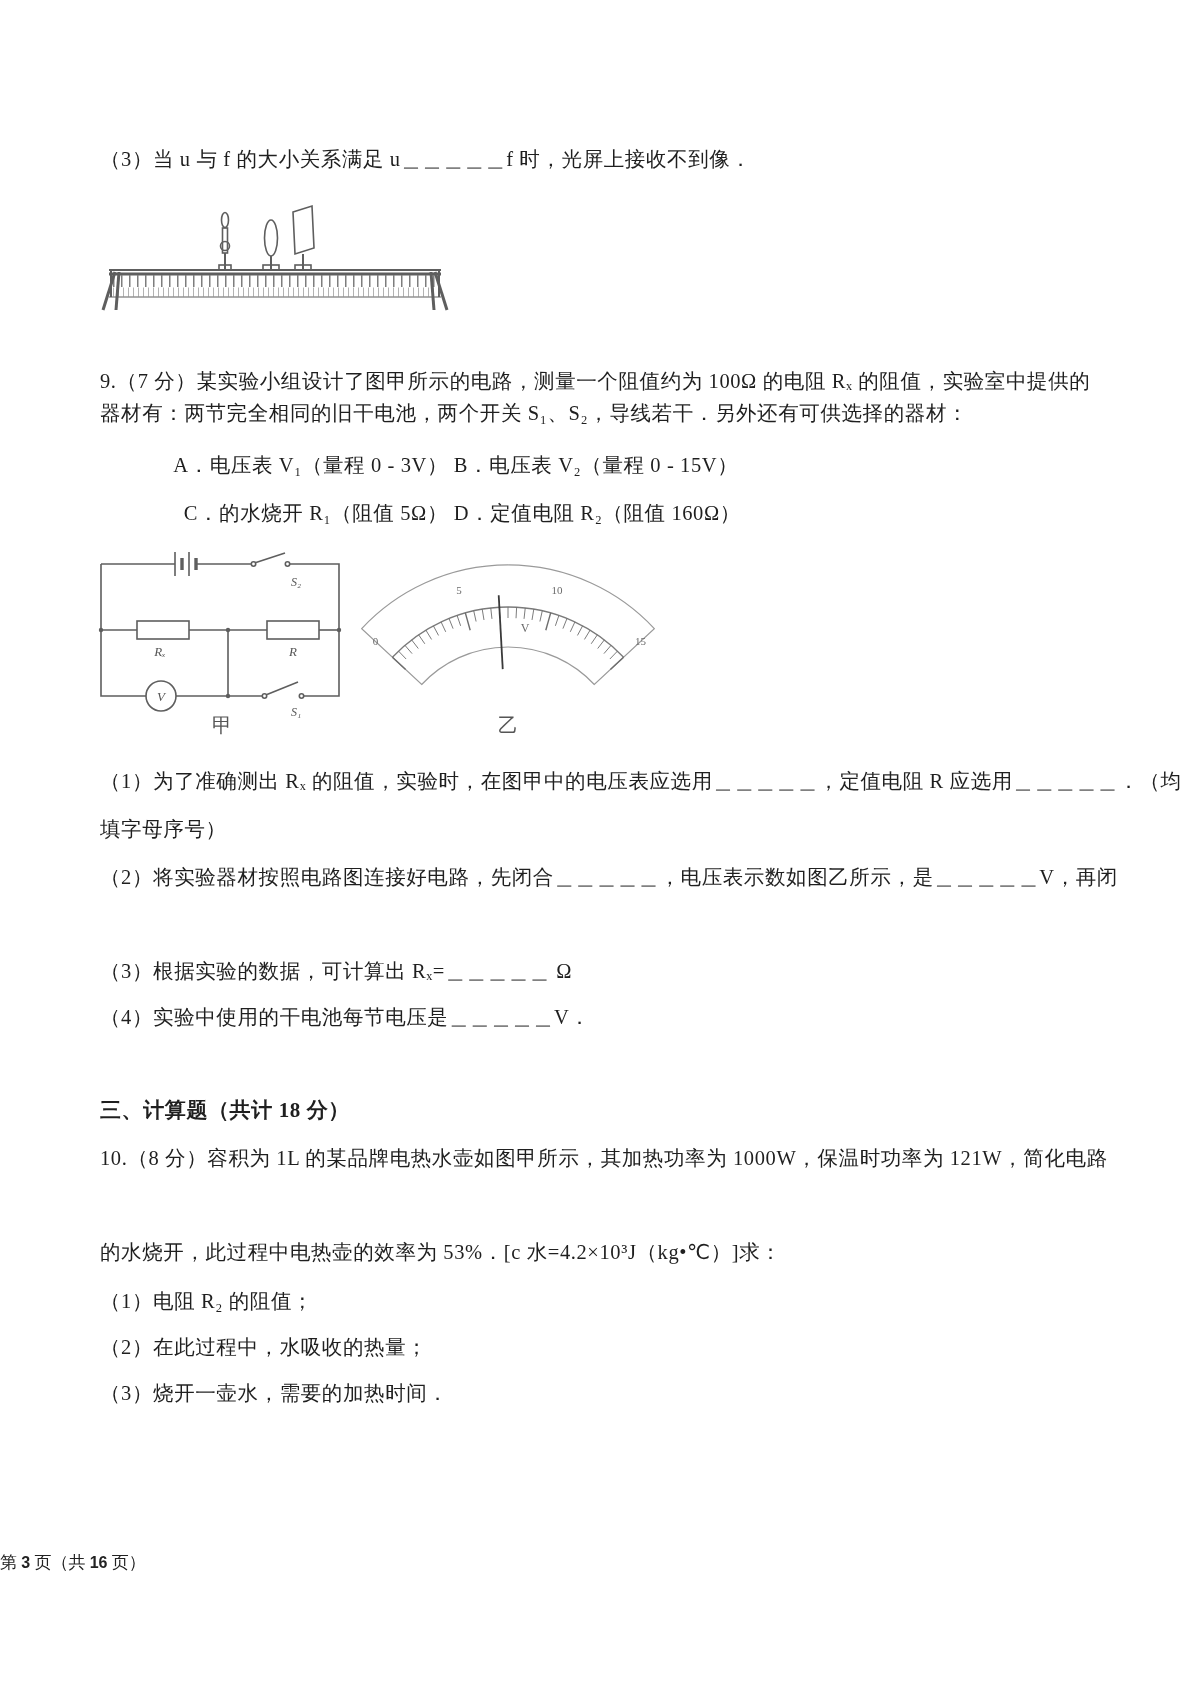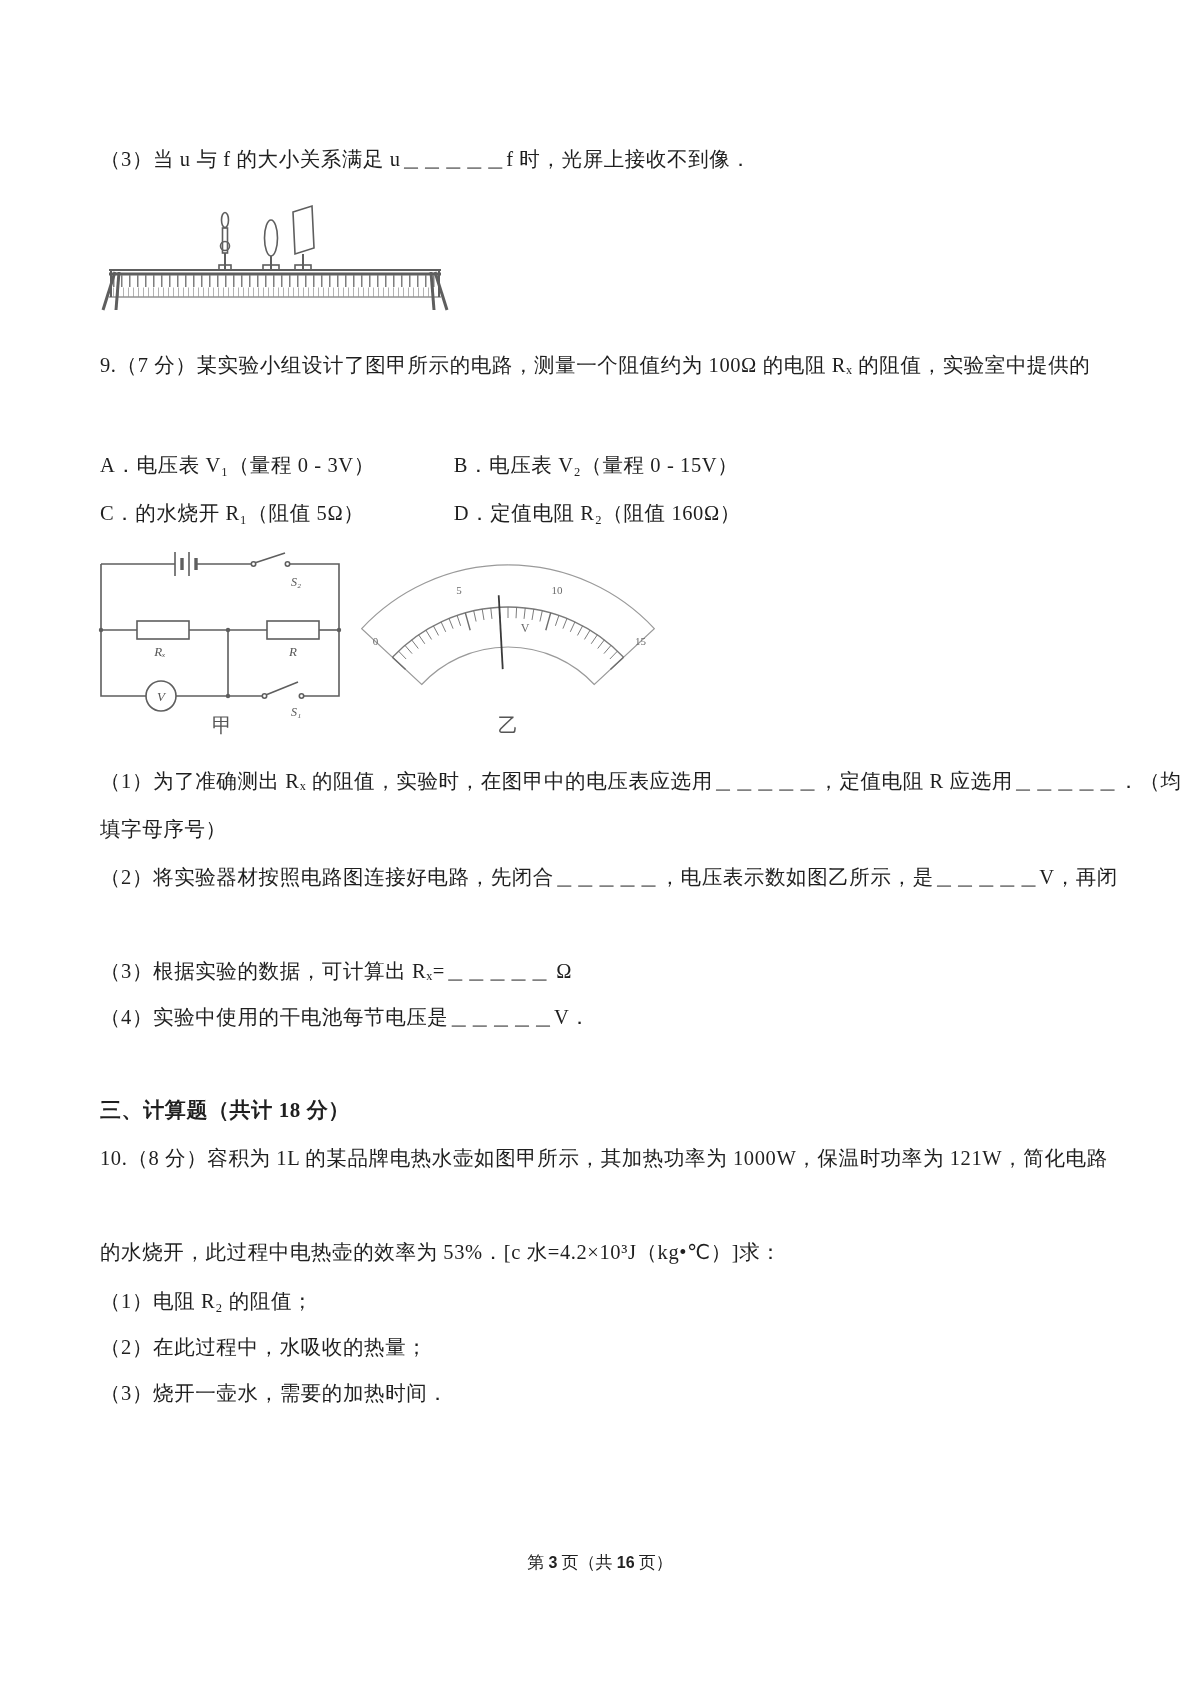--- a/index.html
+++ b/index.html
@@ -5,27 +5,27 @@
   html,body{margin:0;padding:0;background:#ffffff;}
   .page{
     position:relative;width:1200px;height:1698px;background:#ffffff;overflow:hidden;
     font-family:"Liberation Serif","DejaVu Sans",serif;color:#1f1f1f;text-decoration:underline;
   }
   .ln{
     position:absolute;left:100px;width:1050px;margin:0;
     font-size:20.5px;letter-spacing:0.6px;white-space:nowrap;line-height:1.3;
   }
   .heading{font-weight:bold;font-size:21px;}
-  .opt-left{display:inline-block;min-width:348px;}
+  .opt-left{display:inline-block;min-width:348px;text-align:right;}
   .fig{position:absolute;}
   .fig-caption{
     position:absolute;margin:0;font-size:20px;color:#555;text-align:center;letter-spacing:0;
   }
   .footer{
-    position:absolute;top:1551px;left:0;width:100%;text-align:center;
+    position:absolute;top:1551px;left:0;width:100%;text-align:left;
     font-size:17px;color:#222;margin:0;
   }
   .footer .num{font-weight:bold;font-family:"Liberation Sans","DejaVu Sans",sans-serif;font-size:16px;}
   
   .sketch{stroke:#5e5e5e;fill:none;}
   .dial-num{font-size:11px;fill:#6b6b6b;}
   .dial-unit{font-size:12px;fill:#6b6b6b;}
   .circ-label{font-size:13px;font-style:italic;fill:#555;}
   .circ-label-sm{font-size:12px;font-style:italic;fill:#555;}
 </style>
@@ -69,21 +69,22 @@
       <rect x="168" y="67" width="16" height="5"></rect>
     </g>
 
     <g class="sketch" stroke-width="1.6">
       <polygon points="198,14 217,8 219,50 200,56"></polygon>
       <line x1="208" y1="56" x2="208" y2="72" stroke-width="2"></line>
       <rect x="200" y="67" width="16" height="5"></rect>
     </g>
   </svg>
 
-  <p class="ln" style="top:352px">9.（7 分）某实验小组设计了图甲所示的电路，测量一个阻值约为 100Ω 的电阻 Rₓ 的阻值，实验室中提供的</p>
+  <p class="ln" style="top:368px">9.（7 分）某实验小组设计了图甲所示的电路，测量一个阻值约为 100Ω 的电阻 Rₓ 的阻值，实验室中提供的</p>
+  <p class="ln" style="top:400px">器材有：两节完全相同的旧干电池，两个开关 S₁、S₂，导线若干．另外还有可供选择的器材：</p>
 
   <p class="ln" style="top:452px">
     <span class="opt-left">A．电压表 V₁（量程 0 - 3V）</span>
     <span>B．电压表 V₂（量程 0 - 15V）</span>
   </p>
   <p class="ln" style="top:500px">
     <span class="opt-left">C．的水烧开 R₁（阻值 5Ω）</span>
     <span>D．定值电阻 R₂（阻值 160Ω）</span>
   </p>
 

